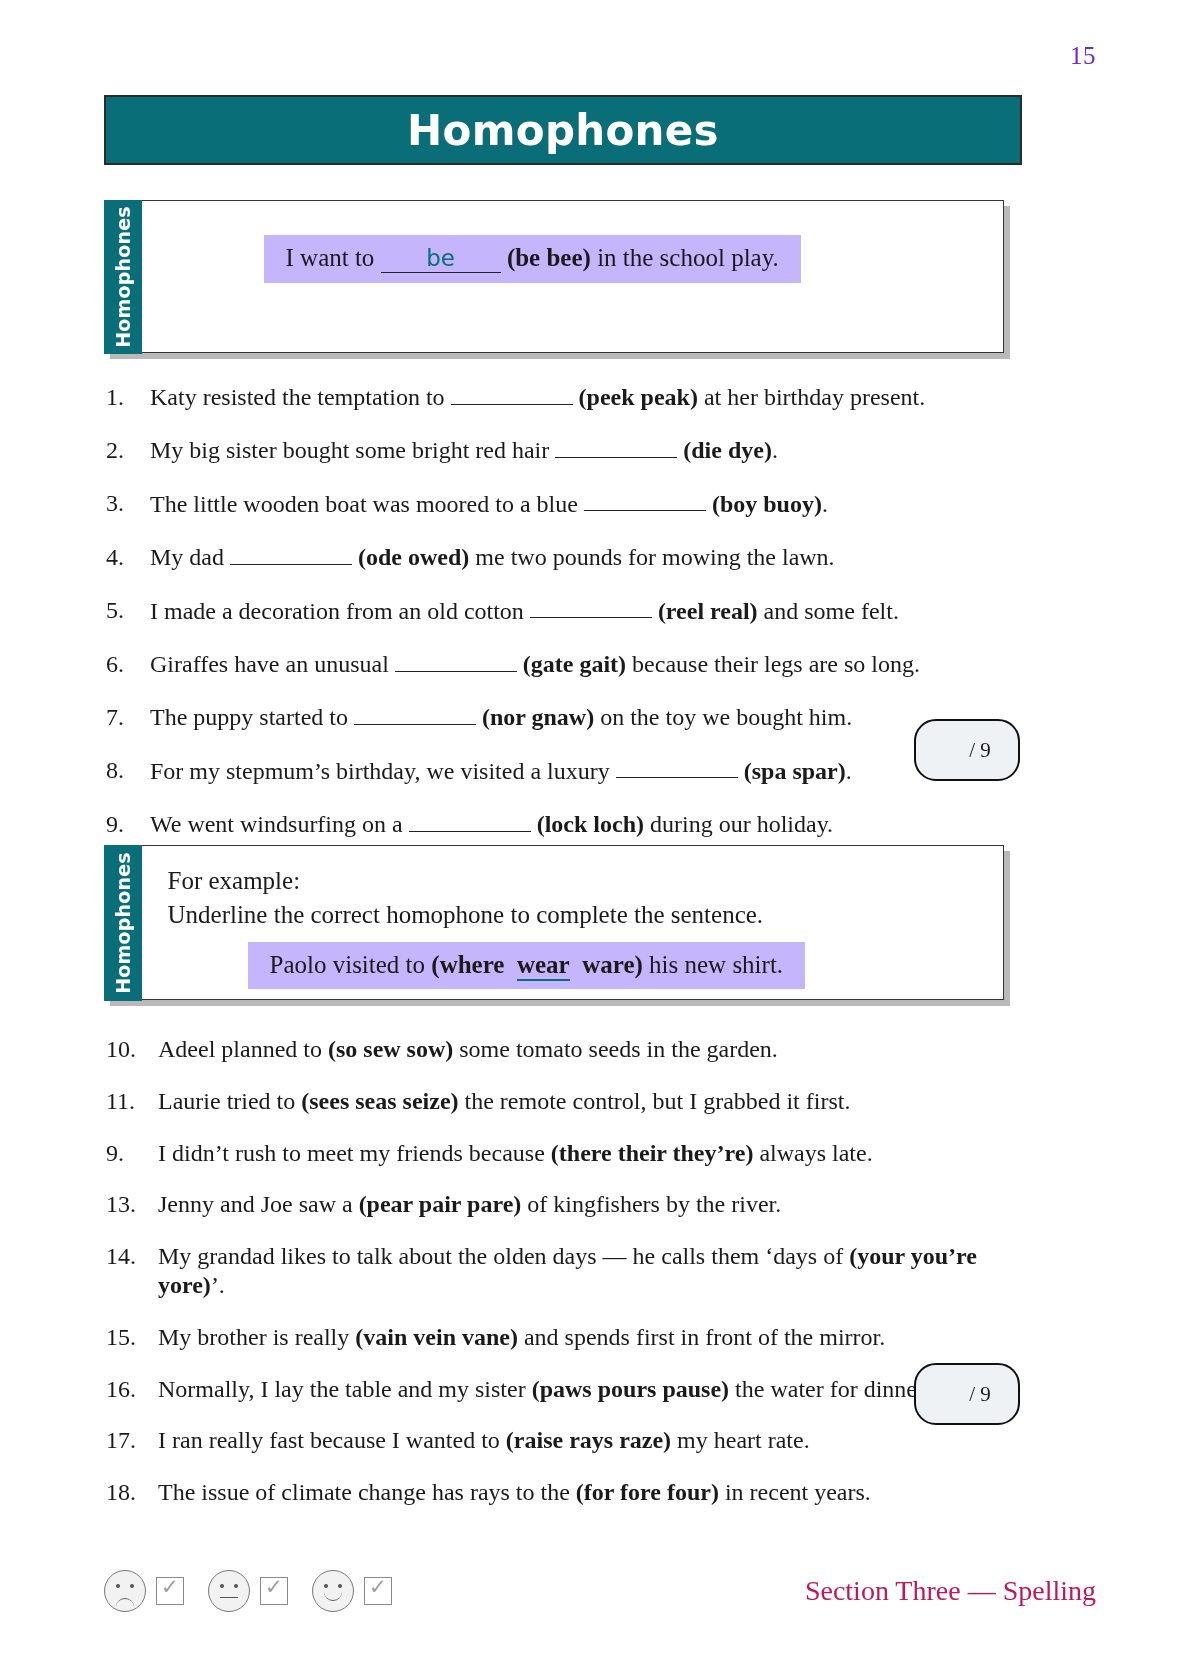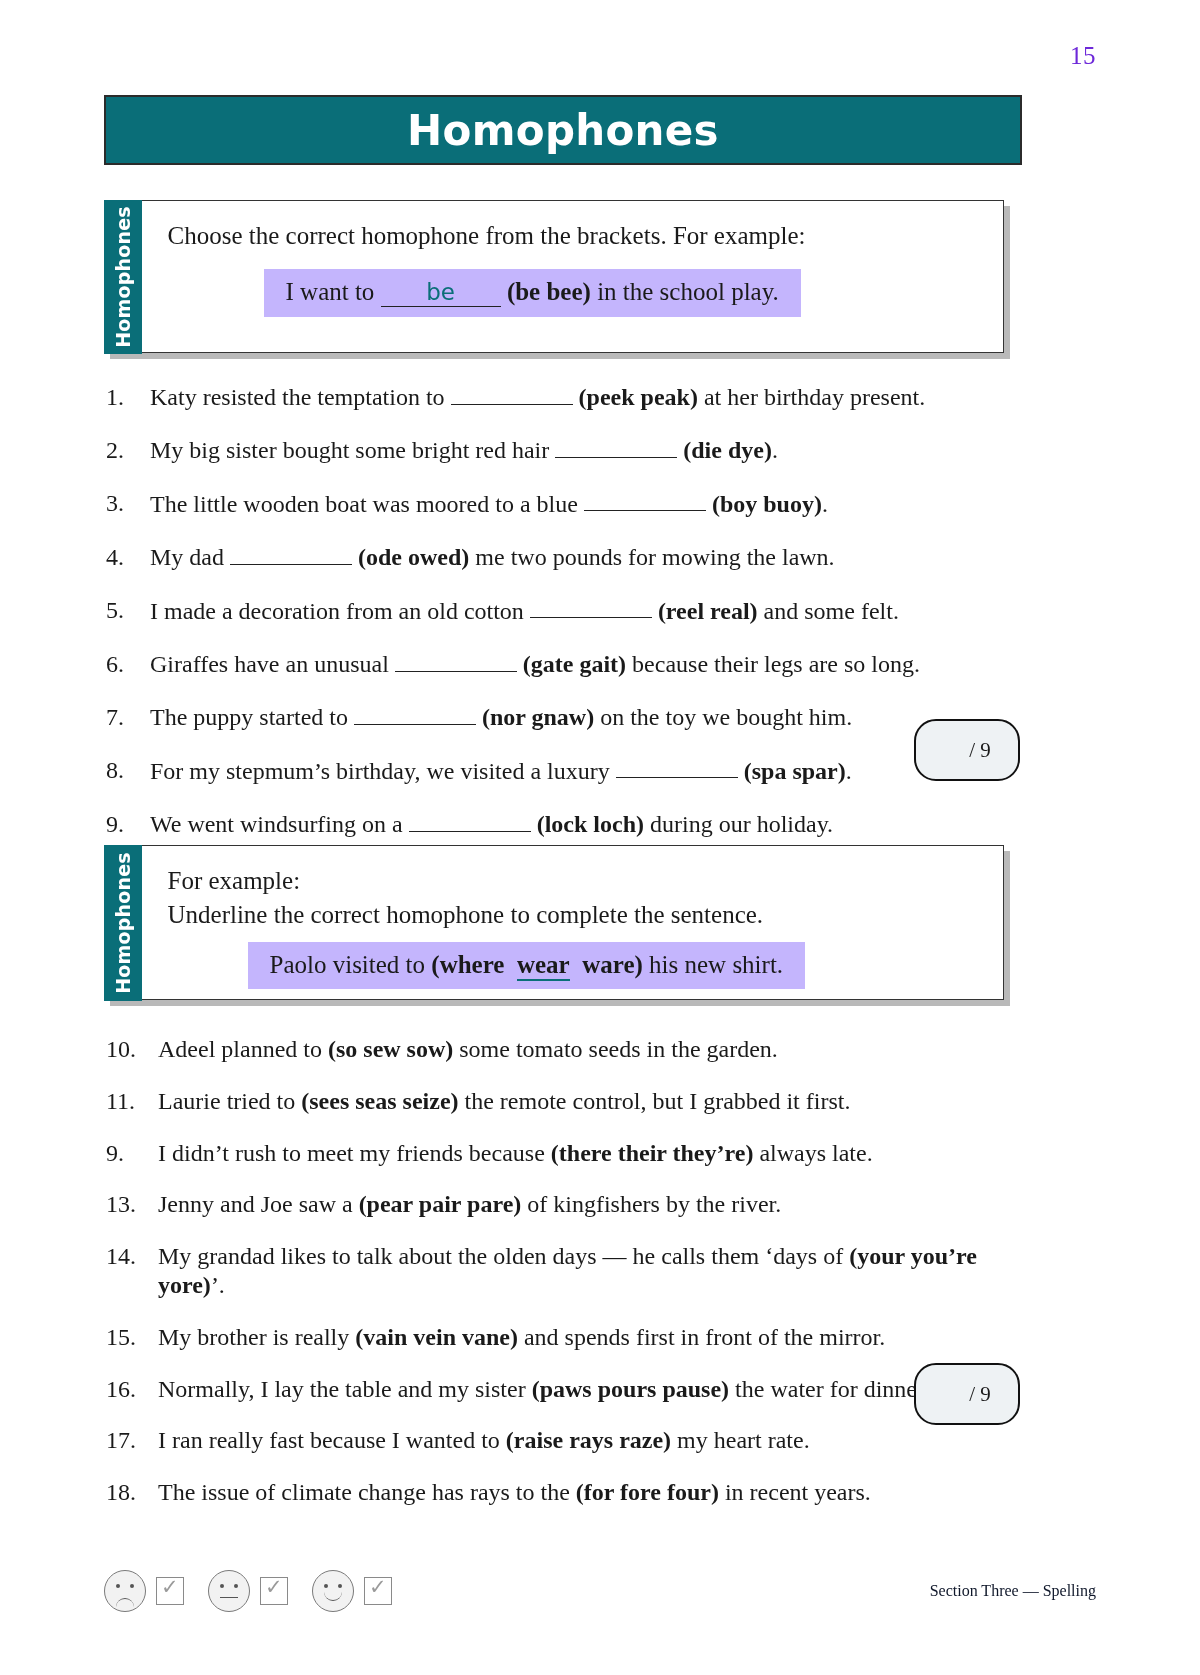--- a/index.html
+++ b/index.html
@@ -264,44 +264,43 @@
   .tickbox::after {
     content: "✓";
     position: absolute;
     left: 4px;
     top: -3px;
     font-size: 21px;
     color: #9a9a9a;
     font-family: "DejaVu Sans", sans-serif;
   }
   .section-label {
-    font-size: 16px;
+    font-size: 28px;
     font-family: "Liberation Serif", serif;
-    color: #0f172a;
+    color: #be185d;
   }
 </style>
 </head>
 <body>
 
 <div class="page">
 
   <div class="page-number">15</div>
 
   <div class="title-banner">
     <div class="title-text">Homophones</div>
   </div>
 
   <div class="instr-wrap" style="left:104px; top:200px; width:900px; height:153px;">
     <div class="instr-shadow"></div>
     <div class="instr-box">
       <div class="instr-tab">
         <span>Homophones</span>
       </div>
       <div class="instr-body">
-        <div class="instr-text">Choose the correct homophone from the brackets.  For example:</div>
         <div class="example-strip indent1">
           <span>I want to</span>
           <span class="ans-blank">be</span>
           <span class="bk">(be   bee)</span>
           <span>in the school play.</span>
         </div>
       </div>
     </div>
   </div>
 

